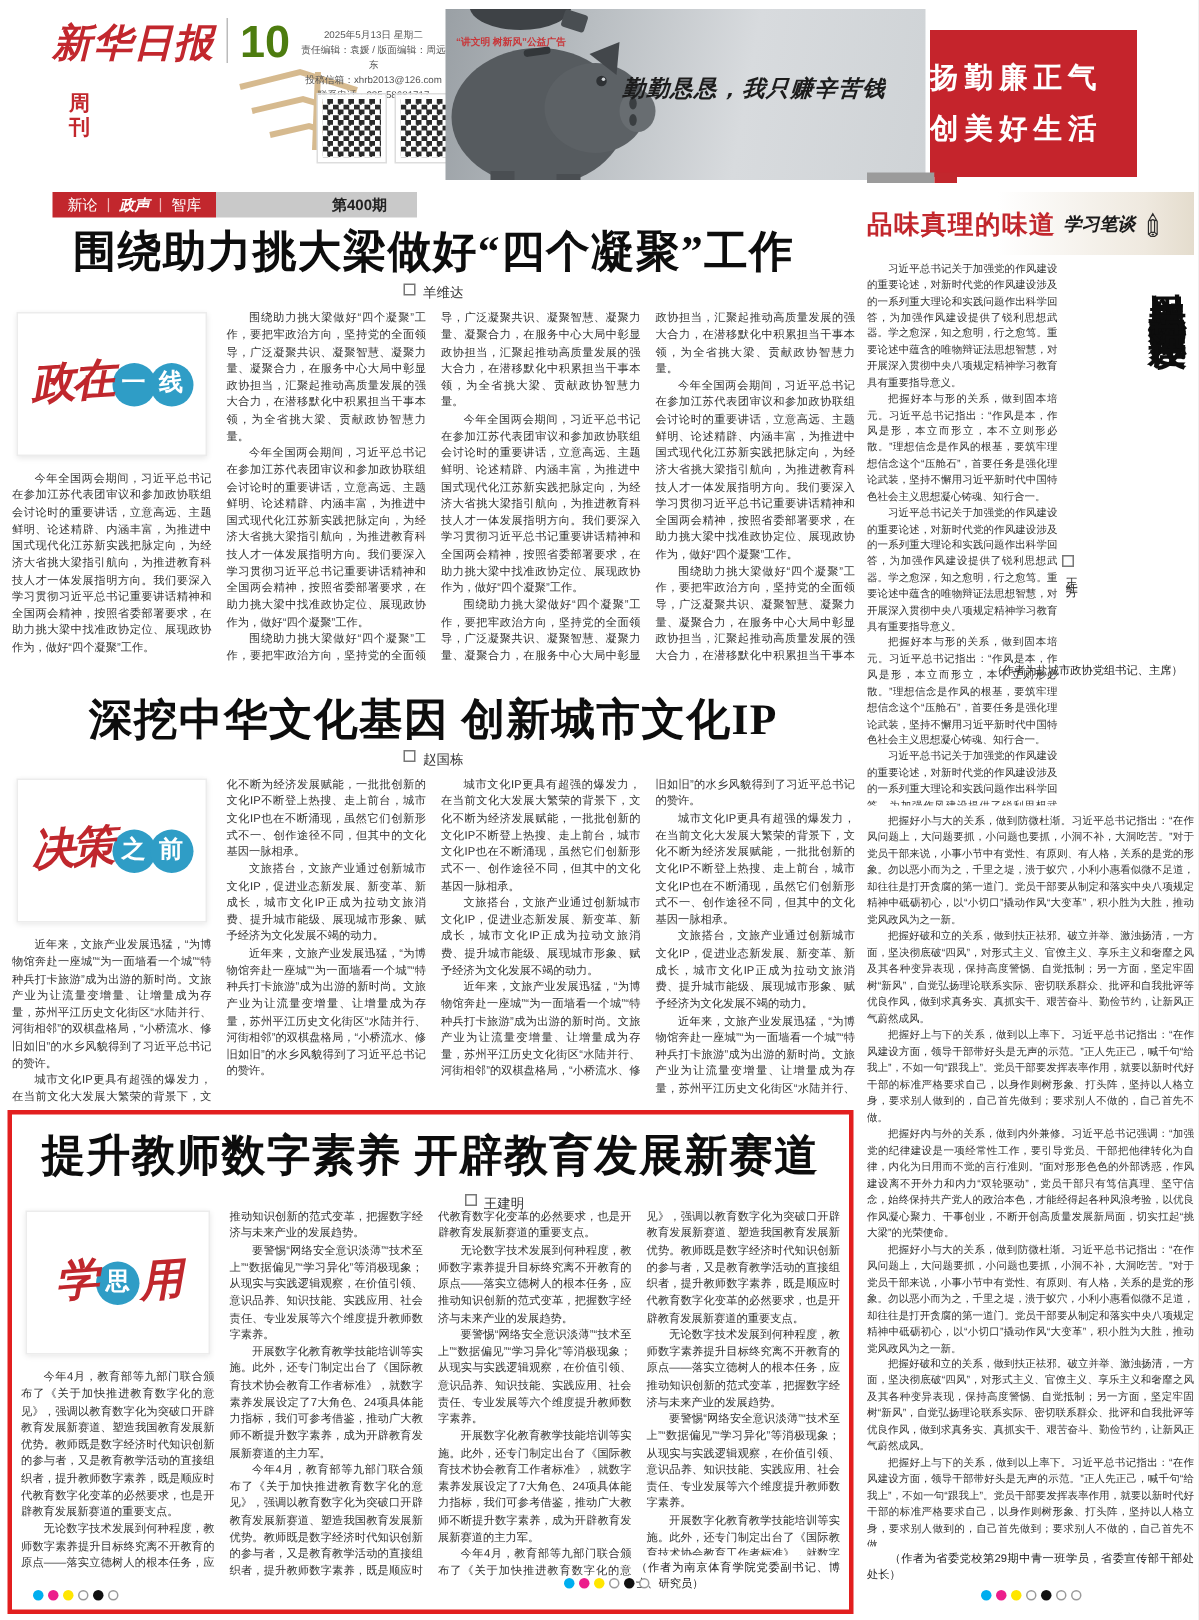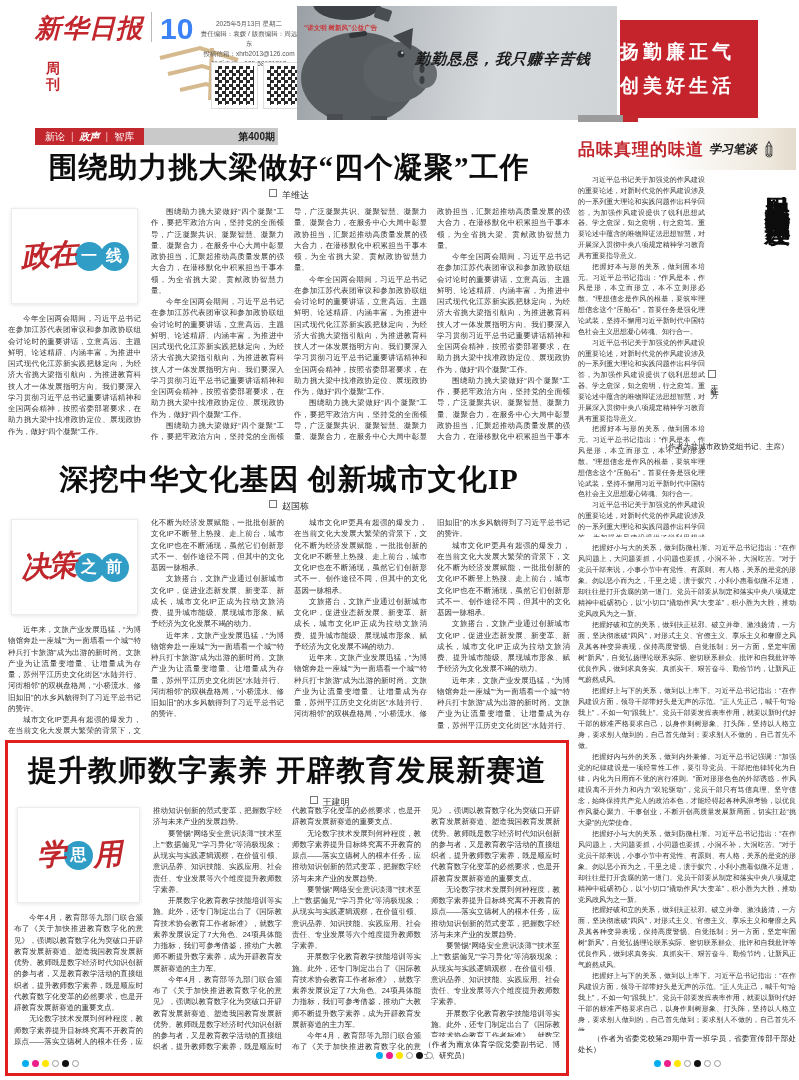--- a/index.html
+++ b/index.html
@@ -4,40 +4,40 @@
 <style>
   html,body{margin:0;padding:0;background:#e8e8e8;}
   .page{position:relative;width:799px;height:1080px;background:#fff;margin:0 auto;overflow:hidden;
         font-family:"Liberation Sans","DejaVu Sans",sans-serif;color:#222;}
 
   
   .logo-row{position:absolute;left:35px;top:12px;display:flex;align-items:flex-end;gap:8px;}
   .paper-name{font-family:"Liberation Serif",serif;font-style:italic;font-weight:bold;
               color:var(--paper-red,#c2272d);font-size:26px;line-height:1;letter-spacing:1px;}
   .logo-div{width:1px;height:30px;background:#bbb;}
-  .page-num{font-weight:bold;font-size:30px;line-height:.9;color:#3b82f6;}
+  .page-num{font-weight:bold;font-size:30px;line-height:.9;color:#4d7c0f;}
   .weekly{position:absolute;left:42px;top:52px;display:flex;align-items:flex-start;}
   .weekly-big{font-family:"Liberation Serif",serif;font-weight:bold;font-style:italic;
               color:var(--paper-red,#c2272d);font-size:47px;line-height:1;letter-spacing:2px;}
   .weekly-stack{display:flex;flex-direction:column;margin-left:4px;margin-top:8px;
                 color:var(--paper-red,#c2272d);font-size:14px;font-weight:bold;line-height:1.15;}
   .pagoda{position:absolute;left:150px;top:40px;opacity:.85;}
   .date-block{position:absolute;left:198px;top:19px;width:102px;font-size:6.5px;line-height:1.55;
               color:#555;text-align:center;}
   .qr-row{position:absolute;left:212px;top:63px;display:flex;gap:7px;}
   .qr{width:39px;height:39px;border:3px solid #fff;outline:1px solid #ddd;
       background:
         repeating-conic-gradient(#2a2a2a 0% 25%, #fff 0% 50%) 0 0/7px 7px;}
   .nav-bar{position:absolute;left:35px;top:128px;width:243px;height:17px;display:flex;}
   .nav-red{background:var(--paper-red,#c2272d);color:#fff;display:flex;align-items:center;
            padding:0 10px;font-size:10px;gap:6px;white-space:nowrap;}
   .nav-red .sep{color:#f2b9b9;}
   .nav-red .em{font-weight:bold;font-style:italic;font-family:"Liberation Serif",serif;}
   .nav-gray{flex:1;background:#c9c9c9;display:flex;align-items:center;justify-content:flex-end;
-            padding-right:3px;font-size:10px;font-weight:bold;color:#222;}
+            padding-right:20px;font-size:10px;font-weight:bold;color:#222;}
 
   
   .banner{position:absolute;left:297px;top:6px;width:320px;height:114px;overflow:hidden;
           background:linear-gradient(100deg,#9aa0a5 0%,#b9bec2 30%,#d8dbde 62%,#cfd3d6 100%);}
   .psa{position:absolute;left:7px;top:18px;color:#c8373a;font-size:6.5px;font-weight:bold;}
   .callig{position:absolute;left:118px;top:44px;width:195px;font-family:"Liberation Serif",serif;
           font-style:italic;font-weight:bold;font-size:15px;color:#1c1c1c;transform:skewX(-4deg);
           letter-spacing:1px;}
   .slogan{position:absolute;left:620px;top:20px;width:138px;height:98px;
           background:var(--slogan-red,#c5242c);display:flex;flex-direction:column;

